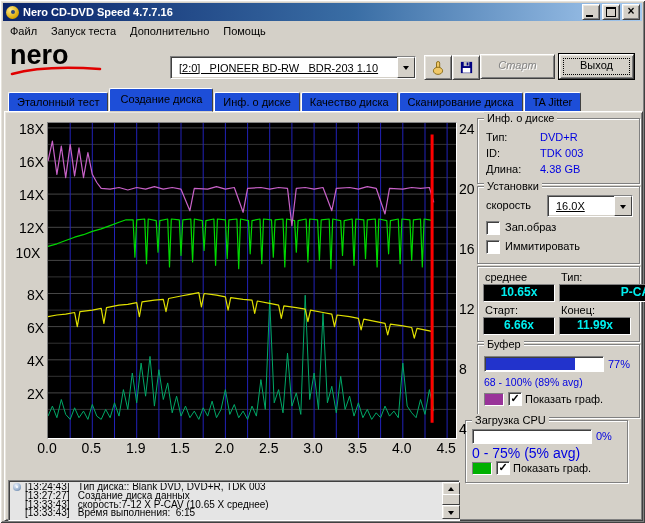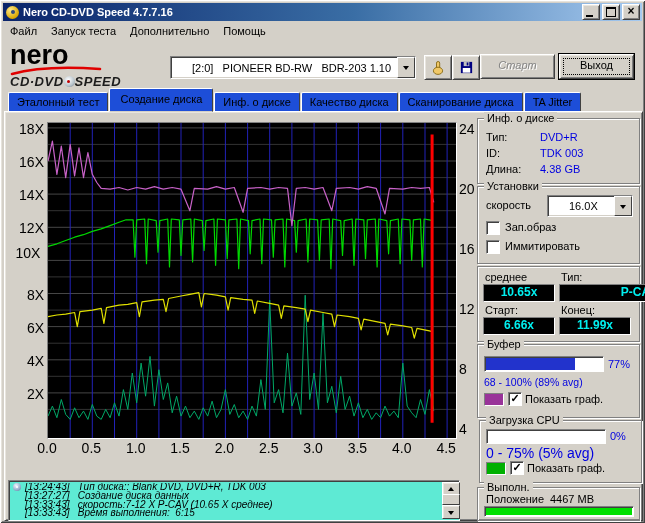--- a/index.html
+++ b/index.html
@@ -25,21 +25,21 @@
   
   #logo{left:10px;top:42px;width:150px;height:46px;}
   #logo-brand{font-size:27px;font-weight:bold;letter-spacing:0px;line-height:26px;color:#000;}
   #logo-swoosh{position:absolute;left:0px;top:22px;}
   #logo-sub{position:absolute;left:0px;top:32px;font-style:italic;font-weight:bold;font-size:13px;letter-spacing:0.5px;color:#1c1c1c;white-space:nowrap;}
   .disc-glyph{display:inline-block;width:11px;height:11px;border-radius:50%;vertical-align:-1px;
       background:radial-gradient(circle at 40% 35%,#fff,#b8c4cc 60%,#6a7680);position:relative;}
   .disc-glyph::after{content:"";position:absolute;left:3.5px;top:3.5px;width:3px;height:3px;border-radius:50%;background:#c00000;}
   
   .combo{background:#fff;border:1px solid;border-color:#808080 #fff #fff #808080;box-shadow:inset 1px 1px 0 #404040, inset -1px -1px 0 #d4d0c8;display:flex;align-items:center;}
-  .combo .val{flex:1;padding-left:21px;white-space:pre;overflow:hidden;}
+  .combo .val{flex:1;padding-left:8px;white-space:pre;overflow:hidden;text-decoration:underline;}
   .combo .drop{width:16px;align-self:stretch;background:#d4d0c8;border:1px solid;border-color:#fff #404040 #404040 #fff;display:flex;align-items:center;justify-content:center;}
   .tri-down{width:0;height:0;border:3.5px solid transparent;border-top:4px solid #000;margin-top:4px;}
   .tri-up{width:0;height:0;border:3.5px solid transparent;border-bottom:4px solid #000;margin-bottom:4px;}
   
   .btn{background:#d4d0c8;border:1px solid;border-color:#fff #404040 #404040 #fff;
       box-shadow:inset 1px 1px 0 #e8e5de, inset -1px -1px 0 #808080;text-align:center;cursor:default;}
   .btn.disabled{color:#858585;text-shadow:1px 1px 0 #fff;}
   .btn.default{outline:1px solid #000;}
   .btn .focusrect{position:absolute;left:3px;top:3px;right:3px;bottom:3px;border:1px dotted #000;}
   
@@ -59,22 +59,22 @@
   .legend{position:absolute;top:-7px;left:6px;background:#d4d0c8;padding:0 3px;line-height:13px;font-size:11px;}
   .bluetxt{color:#0000e0;}
   .cyanbox{position:absolute;background:#000;color:#00f0f0;font-weight:bold;font-size:12px;text-align:center;
       border:1px solid;border-color:#808080 #fff #fff #808080;}
   .bar{position:absolute;background:#fff;border:1px solid;border-color:#808080 #fff #fff #808080;box-shadow:inset 1px 1px 0 #404040;}
   .bar .fill{position:absolute;left:1px;top:1px;bottom:1px;}
   .checkbox{position:absolute;width:12px;height:12px;background:#fff;border:1px solid;border-color:#808080 #fff #fff #808080;
       box-shadow:inset 1px 1px 0 #404040;font-size:11px;font-weight:bold;line-height:11px;text-align:center;cursor:default;}
   .swatch{position:absolute;width:18px;height:11px;border:1px solid;border-color:#808080 #fff #fff #808080;}
   
-  #log{left:8px;top:480px;width:450px;height:39px;background:#5eead4;border:1px solid;border-color:#808080 #fff #fff #808080;
-      box-shadow:inset 1px 1px 0 #404040;font-style:italic;}
+  #log{left:8px;top:480px;width:450px;height:39px;background:#e5e5e5;border:1px solid;border-color:#808080 #fff #fff #808080;
+      box-shadow:inset 1px 1px 0 #404040;}
   #log-rows{position:absolute;left:3px;top:2px;right:18px;bottom:1px;overflow:hidden;font-size:10px;line-height:8.8px;}
   .log-row{display:flex;align-items:flex-start;white-space:pre;}
   .log-ic{width:13px;flex:0 0 auto;position:relative;height:8px;}
   .log-disc{position:absolute;left:1px;top:0px;width:8px;height:8px;border-radius:50%;
       background:radial-gradient(circle at 38% 32%,#eef4ff,#8ea8c8 65%,#51688a);}
   .log-disc::after{content:"";position:absolute;left:2.7px;top:2.7px;width:2.5px;height:2.5px;border-radius:50%;background:#fff;}
   #log-sb{position:absolute;right:1px;top:1px;bottom:1px;width:16px;background:#ece9e2;}
   .sb-btn{position:absolute;left:0;width:16px;height:12px;background:#d4d0c8;border:1px solid;border-color:#fff #404040 #404040 #fff;
       box-shadow:inset 1px 1px 0 #e8e5de;display:flex;align-items:center;justify-content:center;}
   .sb-thumb{position:absolute;left:0;top:12px;width:16px;height:9px;background:#d4d0c8;border:1px solid;border-color:#fff #404040 #404040 #fff;}
@@ -106,23 +106,20 @@
       <div class="menu-item">Запуск теста</div>
       <div class="menu-item">Дополнительно</div>
       <div class="menu-item">Помощь</div>
     </div>
 
   <div id="logo" class="abs">
     <div id="logo-brand">nero</div>
     <svg id="logo-swoosh" width="92" height="12">
       <path d="M2,10 Q34,1 90,5" fill="none" stroke="#e00000" stroke-width="2.6" stroke-linecap="round"></path>
     </svg>
-    <div id="logo-sub">
-      <span>CD·DVD</span><span class="disc-glyph"></span><span>SPEED</span>
-    </div>
   </div>
 
   <div class="combo abs" style="left:170px;top:56px;width:244px;height:21px;">
     <div class="val">[2:0]   PIONEER BD-RW   BDR-203 1.10</div>
     <div class="drop">
         <div class="tri-down" style="margin-top:4px;"></div>
       </div>
   </div>
 
   <div class="btn abs smallbtn" style="left:424px;top:55px;width:26px;height:23px;">
@@ -244,40 +241,32 @@
     <div class="bar" style="left:6px;top:11px;width:118px;height:14px;">
       <div class="fill" style="width: calc(77% - 2px); background: rgb(34, 51, 204);"></div>
     </div>
     <div class="abs bluetxt" style="left:130px;top:13px;">77%</div>
     <div class="abs bluetxt" style="left:6px;top:31px;font-size:10.5px;">68 - 100% (89% avg)</div>
     <div class="swatch" style="left: 6px; top: 48px; background: rgb(153, 51, 153);"></div>
     <div class="checkbox" style="left:30px;top:47px;">✓</div>
     <div class="abs" style="left:47px;top:48px;">Показать граф.</div>
   </div>
 
-  <div class="group" style="left:479px;top:420px;width:161px;height:61px;text-decoration:underline;">
+  <div class="group" style="left:465px;top:420px;width:161px;height:61px;text-decoration:underline;">
     <div class="legend">Загрузка CPU</div>
     <div class="bar" style="left:6px;top:8px;width:118px;height:13px;">
       <div class="fill" style="width: calc(0% - 2px); background: rgb(34, 51, 204);"></div>
     </div>
     <div class="abs bluetxt" style="left:130px;top:9px;">0%</div>
     <div class="abs bluetxt" style="left:6px;top:24px;font-size:14px;">0 - 75% (5% avg)</div>
     <div class="swatch" style="left: 6px; top: 41px; background: rgb(0, 176, 0);"></div>
     <div class="checkbox" style="left:30px;top:40px;">✓</div>
     <div class="abs" style="left:47px;top:41px;">Показать граф.</div>
   </div>
 
-  <div class="group" style="left:477px;top:487px;width:161px;height:32px;">
-    <div class="legend">Выполн.</div>
-    <div class="abs" style="left:8px;top:5px;">Положение</div>
-    <div class="abs" style="left:72px;top:5px;">4467 MB</div>
-    <div class="bar" style="left:6px;top:18px;width:148px;height:9px;">
-      <div class="fill" style="width: calc(100% - 2px); background: rgb(0, 224, 0);"></div>
-    </div>
-  </div>
 
   <div id="log" class="abs">
     <div id="log-rows">
         <div class="log-row"><span class="log-ic"><span class="log-disc"></span></span><span>[13:24:43]   Тип диска:: Blank DVD, DVD+R, TDK 003</span></div>
         <div class="log-row"><span class="log-ic"></span><span>[13:27:27]   Создание диска данных</span></div>
         <div class="log-row"><span class="log-ic"></span><span>[13:33:43]   скорость:7-12 X P-CAV (10.65 X среднее)</span></div>
         <div class="log-row"><span class="log-ic"></span><span>[13:33:43]   Время выполнения:  6:15</span></div>
       </div>
     <div id="log-sb">
       <div class="sb-btn" style="top:0;">
@@ -300,21 +289,21 @@
     <div class="tick" style="left: 12px; top: 154px; width: 32px; text-align: right;">16X</div>
     <div class="tick" style="left: 12px; top: 120.875px; width: 32px; text-align: right;">18X</div>
     <div class="tick" style="left: 459px; top: 121px; width: 18px; text-align: left;">24</div>
     <div class="tick" style="left: 459px; top: 181px; width: 18px; text-align: left;">20</div>
     <div class="tick" style="left: 459px; top: 241px; width: 18px; text-align: left;">16</div>
     <div class="tick" style="left: 459px; top: 301px; width: 18px; text-align: left;">12</div>
     <div class="tick" style="left: 459px; top: 361px; width: 18px; text-align: left;">8</div>
     <div class="tick" style="left: 459px; top: 421px; width: 18px; text-align: left;">4</div>
     <div class="tick" style="left: 35px; top: 440px; width: 24px; text-align: center;">0.0</div>
     <div class="tick" style="left: 79.3478px; top: 440px; width: 24px; text-align: center;">0.5</div>
-    <div class="tick" style="left: 123.696px; top: 440px; width: 24px; text-align: center;">1.0</div>
+    <div class="tick" style="left: 123.696px; top: 440px; width: 24px; text-align: center;">1.9</div>
     <div class="tick" style="left: 168.043px; top: 440px; width: 24px; text-align: center;">1.5</div>
     <div class="tick" style="left: 212.391px; top: 440px; width: 24px; text-align: center;">2.0</div>
     <div class="tick" style="left: 256.739px; top: 440px; width: 24px; text-align: center;">2.5</div>
     <div class="tick" style="left: 301.087px; top: 440px; width: 24px; text-align: center;">3.0</div>
     <div class="tick" style="left: 345.435px; top: 440px; width: 24px; text-align: center;">3.5</div>
     <div class="tick" style="left: 389.783px; top: 440px; width: 24px; text-align: center;">4.0</div>
     <div class="tick" style="left: 434.13px; top: 440px; width: 24px; text-align: center;">4.5</div>
   </div>
 
 </body></html>

